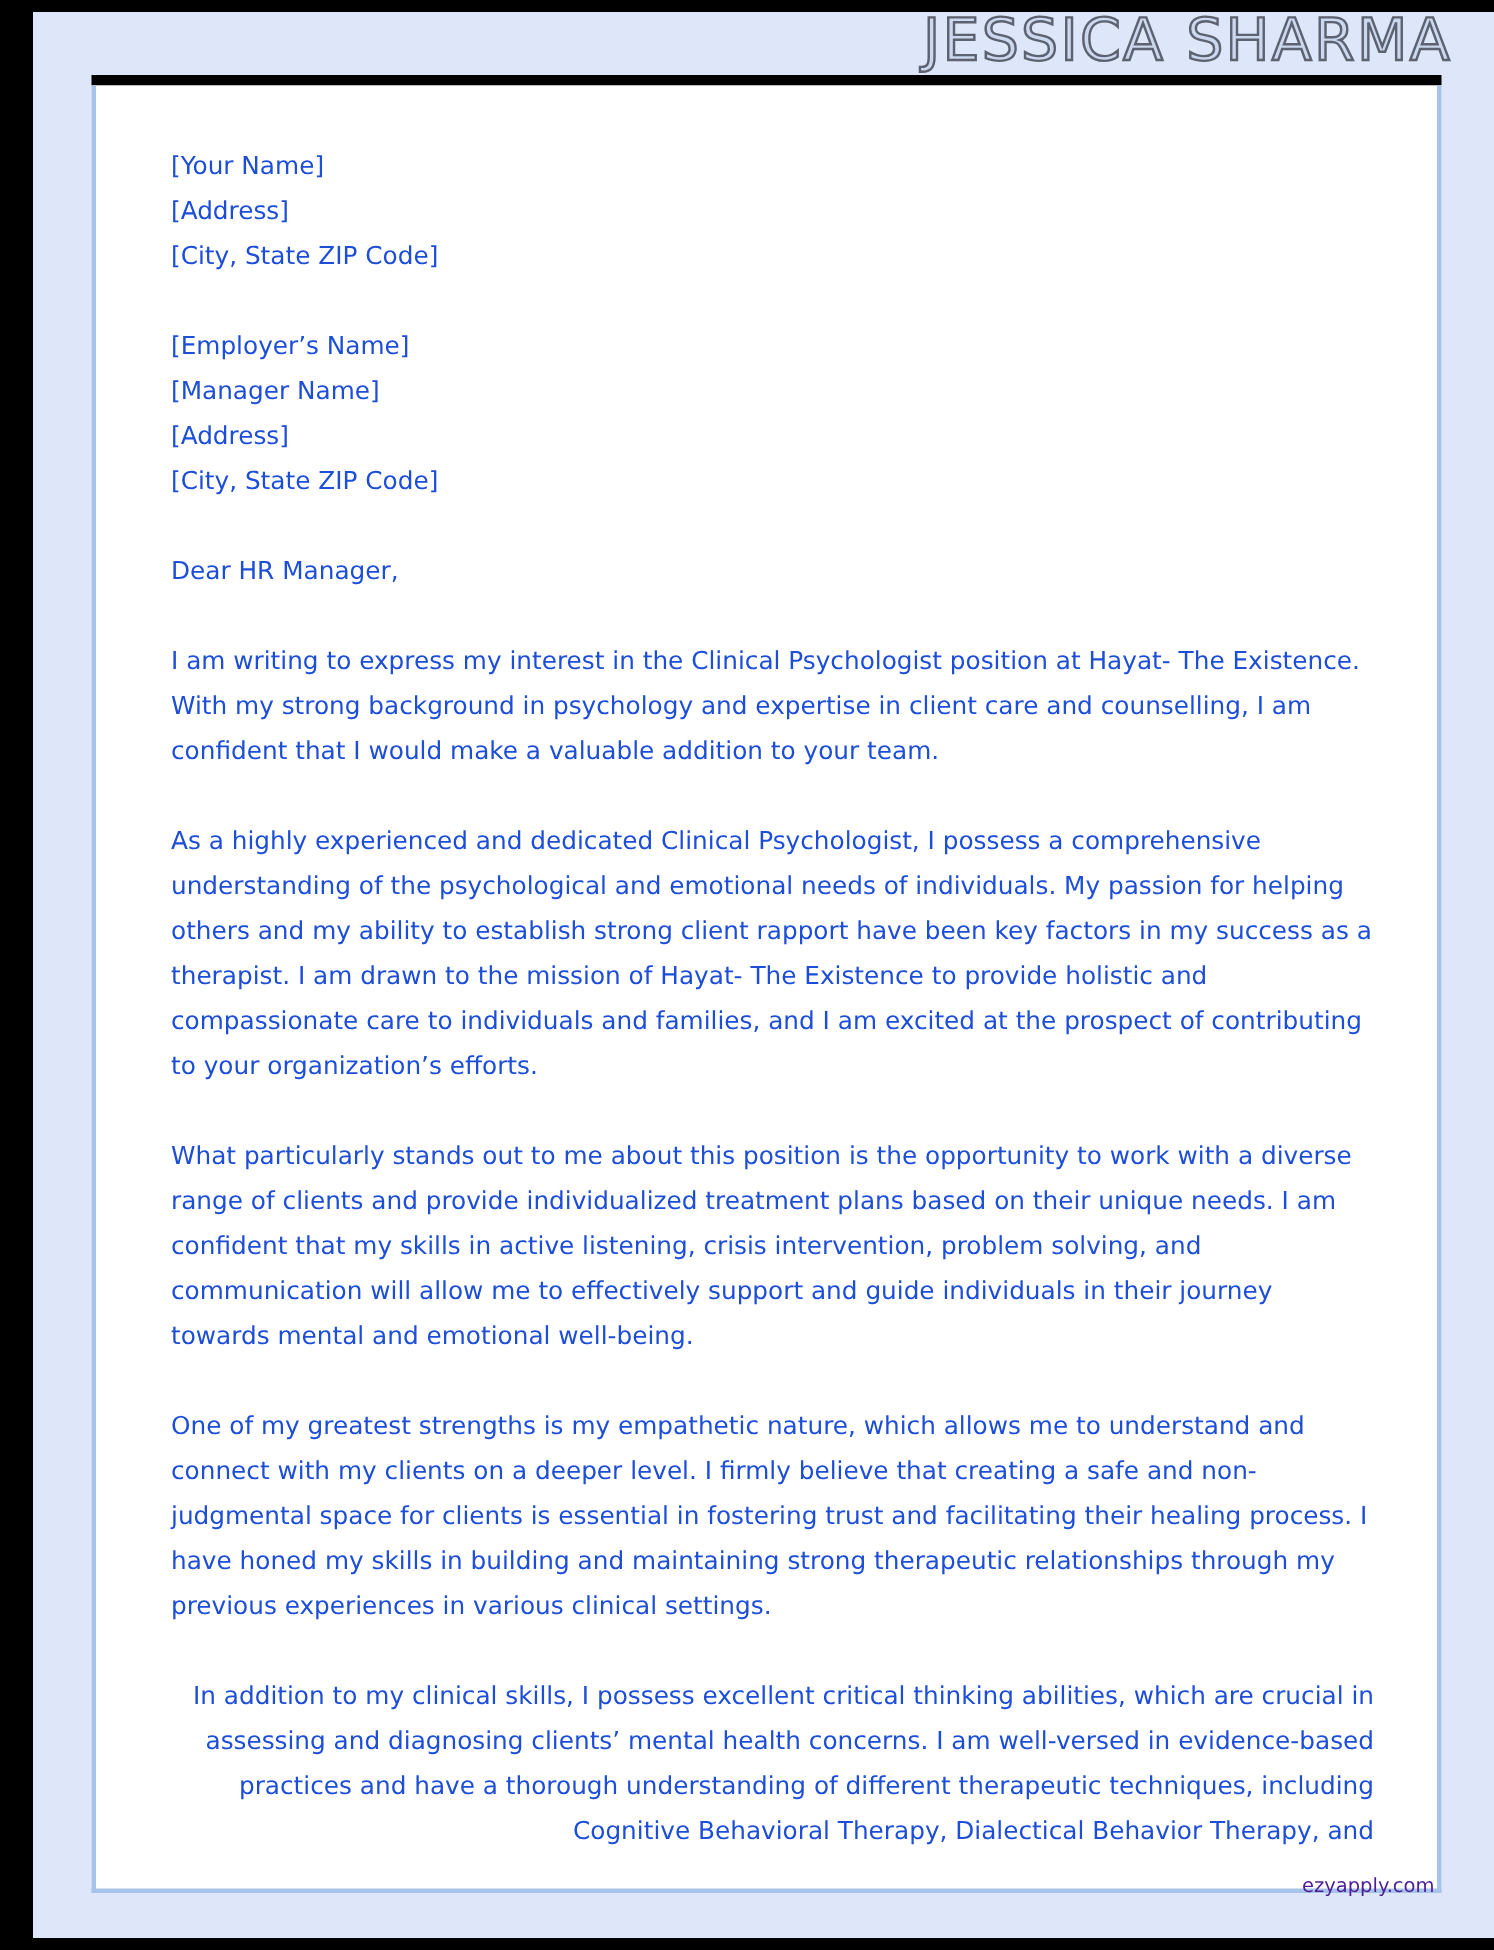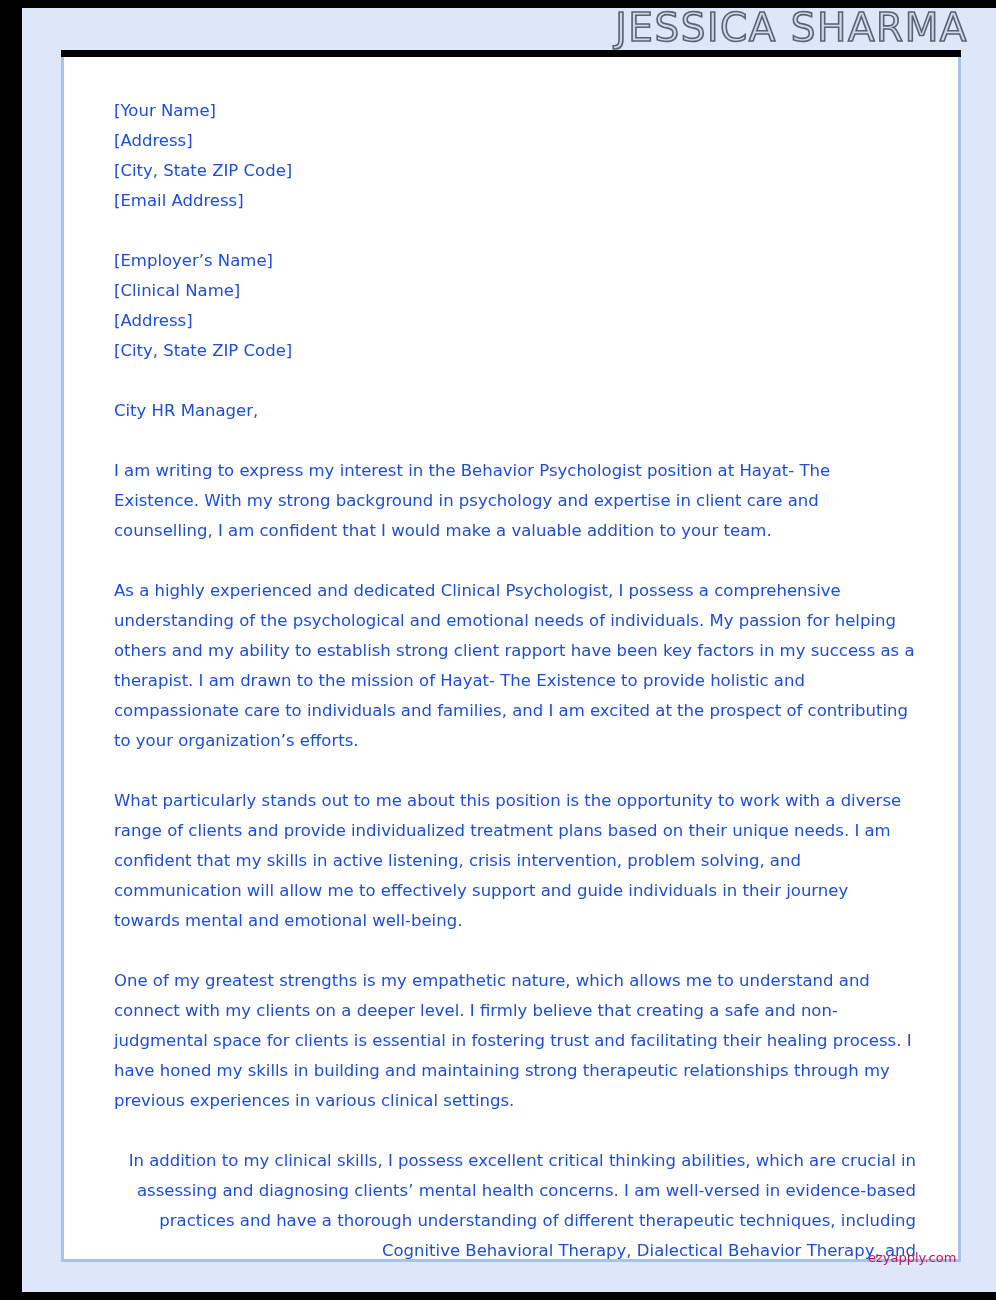--- a/index.html
+++ b/index.html
@@ -113,21 +113,21 @@
     text-align: right;
   }
 
   
   #watermark {
     position: absolute;
     left: 846px;
     top: 1242px;
     font-family: "DejaVu Sans", sans-serif;
     font-size: 13px;
-    color: #be185d;
+    color: #4c1d95;
     white-space: nowrap;
     letter-spacing: 0px;
   }
 </style>
 </head>
 <body>
 
 <div id="page">
 
   <div id="header-band">
@@ -137,33 +137,32 @@
   <div id="title-rule"></div>
 
   <div id="sheet"></div>
 
   <div id="letter">
 
     <div class="addr-block">
       <span class="addr-line">[Your Name]</span>
       <span class="addr-line">[Address]</span>
       <span class="addr-line">[City, State ZIP Code]</span>
-      <span class="addr-line">[Email Address]</span>
     </div>
 
     <div class="addr-block">
       <span class="addr-line">[Employer’s Name]</span>
-      <span class="addr-line">[Clinical Name]</span>
+      <span class="addr-line">[Manager Name]</span>
       <span class="addr-line">[Address]</span>
       <span class="addr-line">[City, State ZIP Code]</span>
     </div>
 
-    <p class="salutation">City HR Manager,</p>
+    <p class="salutation">Dear HR Manager,</p>
 
-    <p class="para">I am writing to express my interest in the Behavior Psychologist position at Hayat- The Existence. With my strong background in psychology and expertise in client care and counselling, I am confident that I would make a valuable addition to your team.</p>
+    <p class="para">I am writing to express my interest in the Clinical Psychologist position at Hayat- The Existence. With my strong background in psychology and expertise in client care and counselling, I am confident that I would make a valuable addition to your team.</p>
     <p class="para">As a highly experienced and dedicated Clinical Psychologist, I possess a comprehensive understanding of the psychological and emotional needs of individuals. My passion for helping others and my ability to establish strong client rapport have been key factors in my success as a therapist. I am drawn to the mission of Hayat- The Existence to provide holistic and compassionate care to individuals and families, and I am excited at the prospect of contributing to your organization’s efforts.</p>
     <p class="para">What particularly stands out to me about this position is the opportunity to work with a diverse range of clients and provide individualized treatment plans based on their unique needs. I am confident that my skills in active listening, crisis intervention, problem solving, and communication will allow me to effectively support and guide individuals in their journey towards mental and emotional well-being.</p>
     <p class="para">One of my greatest strengths is my empathetic nature, which allows me to understand and connect with my clients on a deeper level. I firmly believe that creating a safe and non-judgmental space for clients is essential in fostering trust and facilitating their healing process. I have honed my skills in building and maintaining strong therapeutic relationships through my previous experiences in various clinical settings.</p>
     <p class="para">In addition to my clinical skills, I possess excellent critical thinking abilities, which are crucial in assessing and diagnosing clients’ mental health concerns. I am well-versed in evidence-based practices and have a thorough understanding of different therapeutic techniques, including Cognitive Behavioral Therapy, Dialectical Behavior Therapy, and</p>
 
   </div>
 
   <div id="watermark">ezyapply.com</div>
 
 </div>

